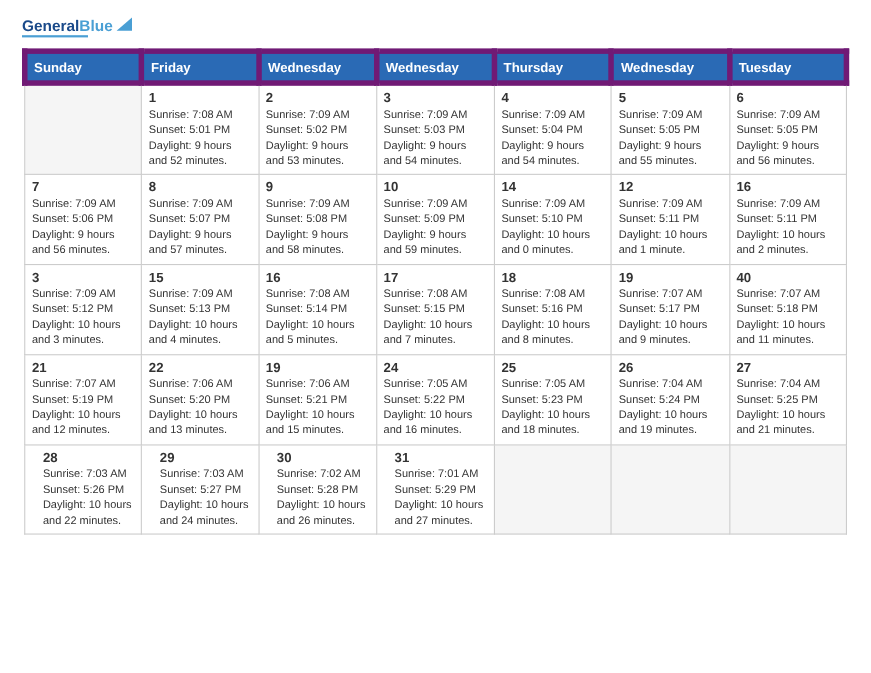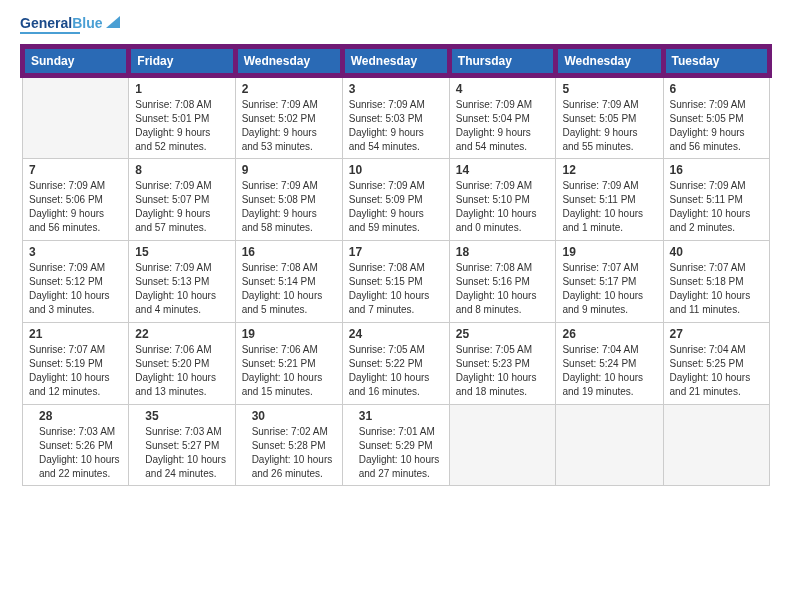--- a/index.html
+++ b/index.html
@@ -247,21 +247,21 @@
             <span class="day-num">27</span>
             <div class="day-info">Sunrise: 7:04 AM<br>Sunset: 5:25 PM<br>Daylight: 10 hours<br>and 21 minutes.</div>
           </td>
         </tr>
         <tr class="last-row">
           <td>
             <span class="day-num">28</span>
             <div class="day-info">Sunrise: 7:03 AM<br>Sunset: 5:26 PM<br>Daylight: 10 hours<br>and 22 minutes.</div>
           </td>
           <td>
-            <span class="day-num">35</span>
+            <span class="day-num">29</span>
             <div class="day-info">Sunrise: 7:03 AM<br>Sunset: 5:27 PM<br>Daylight: 10 hours<br>and 24 minutes.</div>
           </td>
           <td>
             <span class="day-num">30</span>
             <div class="day-info">Sunrise: 7:02 AM<br>Sunset: 5:28 PM<br>Daylight: 10 hours<br>and 26 minutes.</div>
           </td>
           <td>
             <span class="day-num">31</span>
             <div class="day-info">Sunrise: 7:01 AM<br>Sunset: 5:29 PM<br>Daylight: 10 hours<br>and 27 minutes.</div>
           </td>

